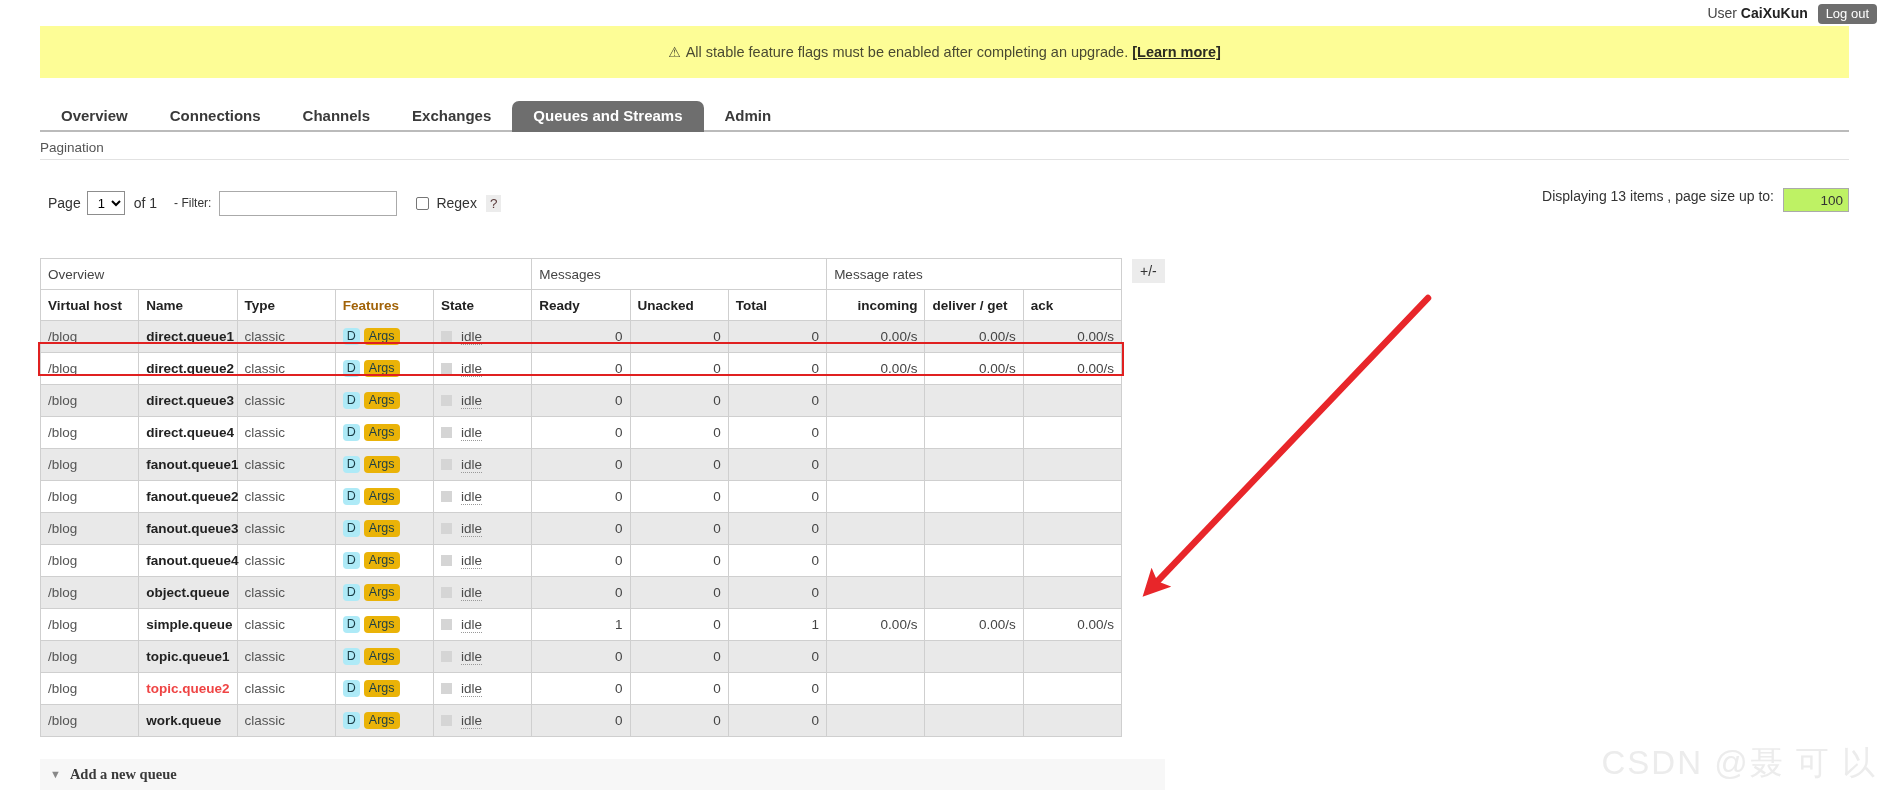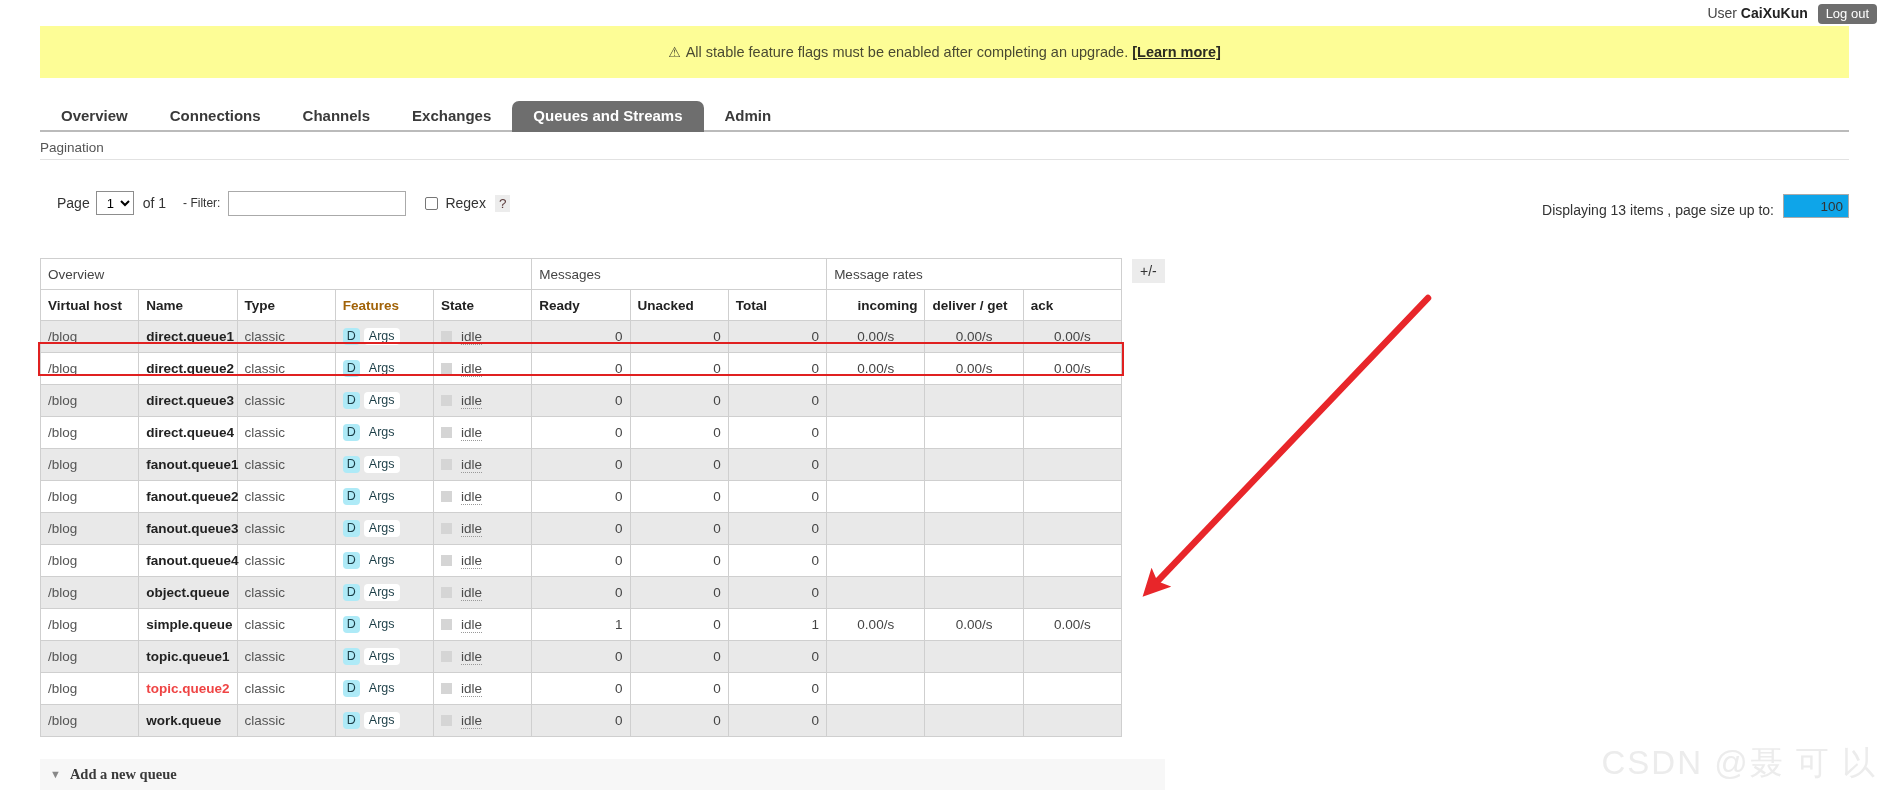--- a/index.html
+++ b/index.html
@@ -83,21 +83,21 @@
     padding-bottom: 4px;
     border-bottom: 1px solid #e2e2e2;
   }
 
   
   .pag-row {
     position: absolute;
     top: 188px; left: 40px;
     width: 1809px; height: 30px;
   }
-  .pag-left { position:absolute; left:17px; top:0; display:flex; align-items:center; height:30px; }
+  .pag-left { position:absolute; left:8px; top:0; display:flex; align-items:center; height:30px; }
   .pag-left .lbl { font-size: 14px; color:#333; margin-right:6px; }
   .page-select {
     font-family: "Liberation Sans", sans-serif;
     font-size: 13px;
     padding: 2px 2px 2px 6px;
     border: 1px solid #8d8d8d;
     background: #fff;
     height: 24px;
   }
   .of-txt { font-size: 14px; margin-left: 9px; color:#333; }
@@ -123,28 +123,28 @@
   .help-q {
     margin-left: 9px;
     font-size: 13.5px; color:#5a3a3a;
     background: #ececec;
     padding: 1px 4px;
     cursor: pointer;
   }
 
   .pag-right {
     position: absolute; right: 0; top: 0;
-    display: flex; align-items: flex-end; height: 30px;
+    display: flex; align-items: flex-start; height: 30px;
     font-size: 14px; color:#333;
   }
   .size-input {
     margin-left: 9px;
     width: 66px; height: 24px;
     border: 1px solid #aaa;
-    background: #0ea5e9;
+    background: #bef264;
     text-align: right;
     font-family: "Liberation Sans", sans-serif;
     font-size: 13.5px;
     padding: 1px 5px;
     color: #333;
   }
 
   
   .table-wrap {
     position: absolute;
@@ -183,27 +183,27 @@
   }
   tr.colhead th.light { font-weight: bold; color:#a16207;margin-top:15px; }
 
   tbody tr.odd td { background: #e9e9e9; }
   tbody tr.even td { background: #ffffff; }
 
   td.vhost { color:#555; }
   td.qname { font-weight: bold; color:#222; }
   td.qtype { color:#555; }
   td.num { text-align: right; color:#444; }
-  td.rate { text-align: center; color:#444; }
+  td.rate { text-align: right; color:#444; }
   td.features { white-space: nowrap; }
   td.state { white-space: nowrap; }
 
   .badge-d, .badge-args {
     display: inline-block;
-    background: #ffffff;
+    background: #eab308;
     border-radius: 4px;
     padding: 1px 5px;
     font-size: 12.5px;
     color: #1b3d46;
     line-height: 15px;
     cursor: pointer;
   }
   .badge-d { padding: 1px 4px; background: #aeeaf7; }
   .badge-args { margin-left: 4px; }
 

